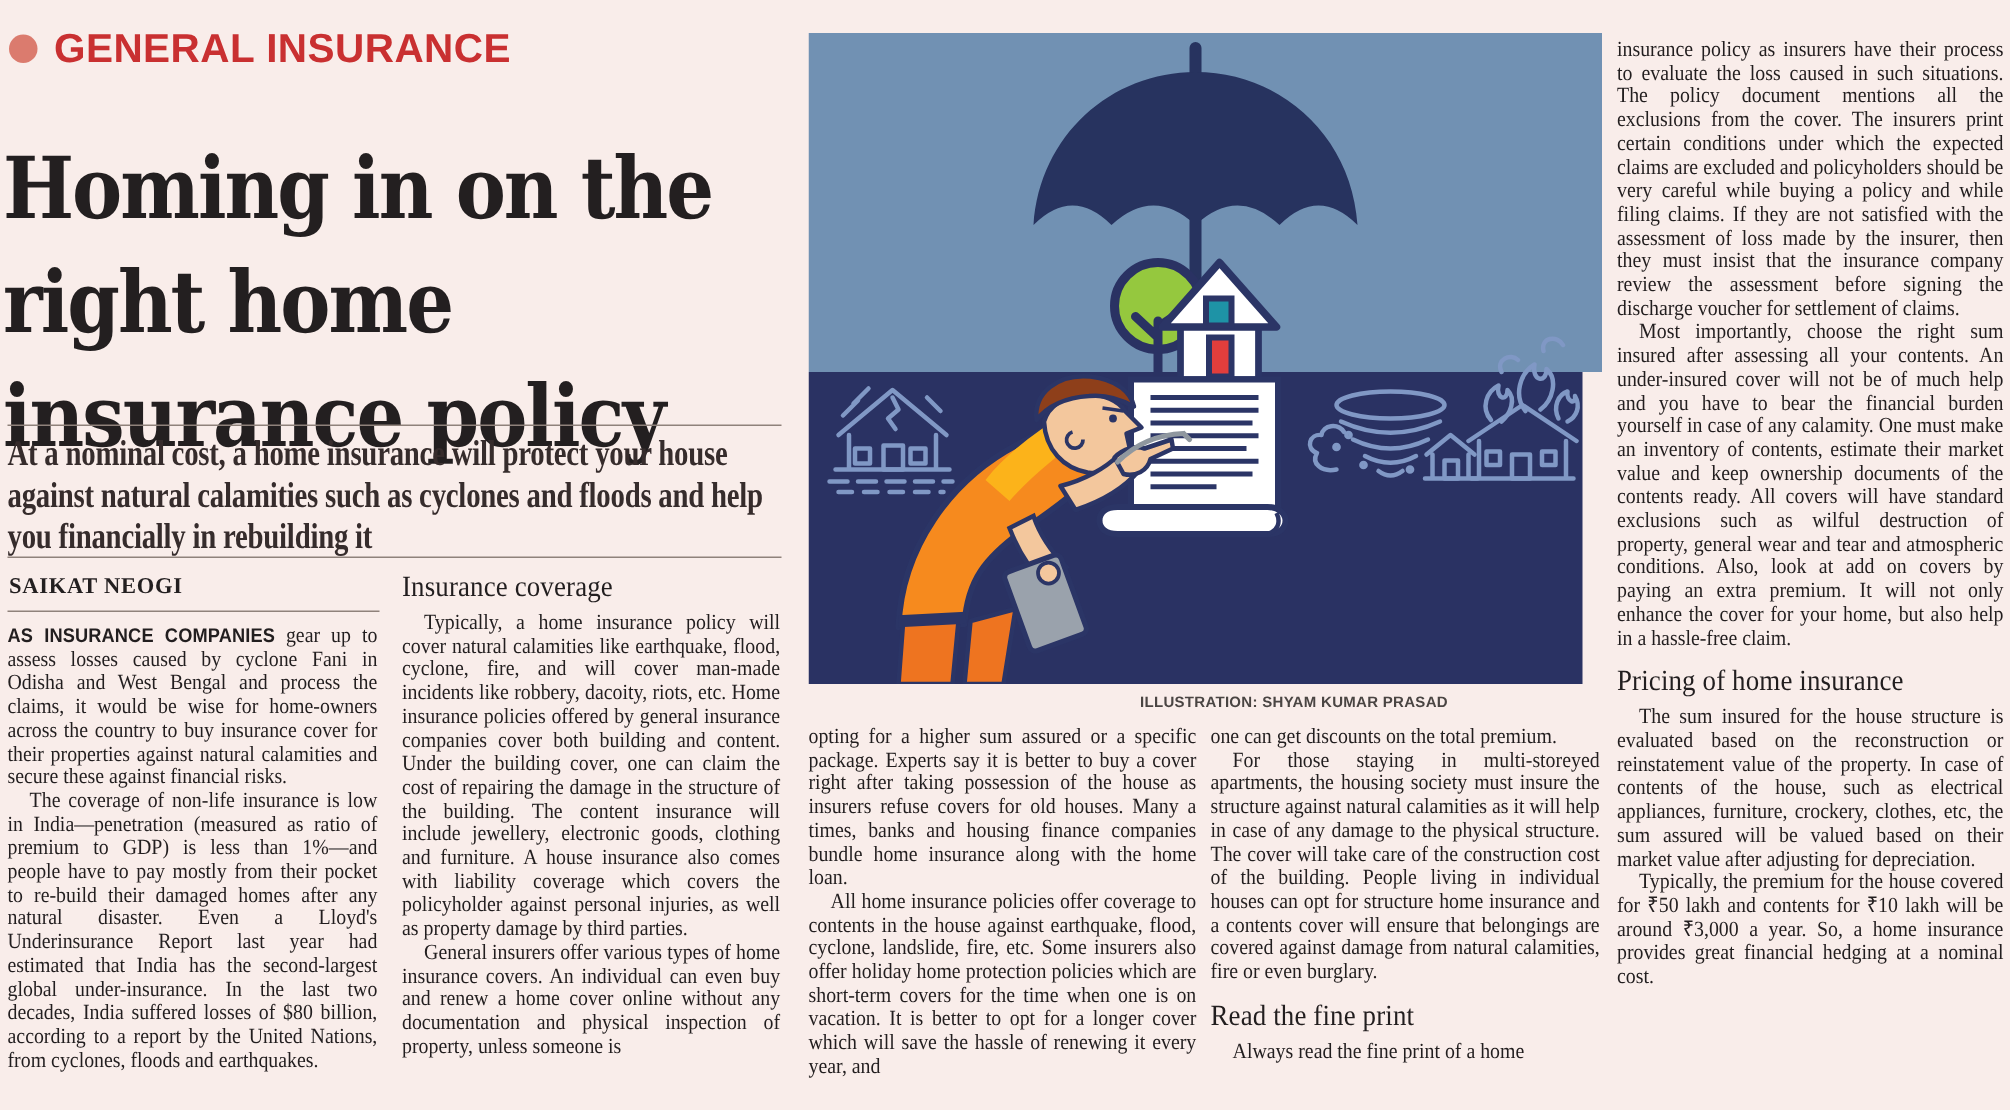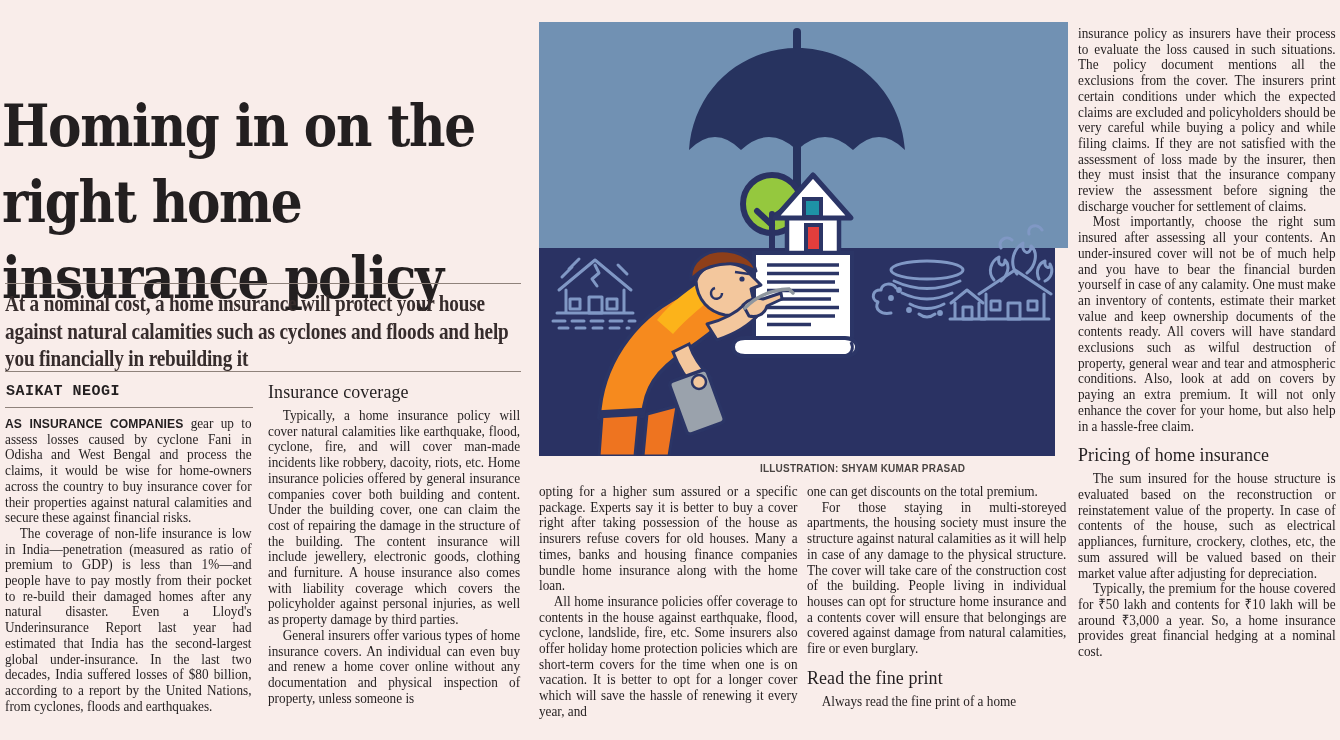--- a/index.html
+++ b/index.html
@@ -19,21 +19,21 @@
   }
   .rule { position:absolute; border:0; border-top:1.6px solid #8f827b; margin:0; }
   #rule-top { left:5px; top:283px; width:516px; }
   #rule-mid { left:5px; top:371px; width:516px; }
   #rule-byline { left:5px; top:407px; width:248px; }
   .standfirst {
     position:absolute; left:5px; top:290px; width:648px;
     font-weight:bold; font-size:24px; line-height:27.5px; letter-spacing:-0.2px; color:#362c2c;
     transform:scaleX(0.8); transform-origin:0 0;
   }
-  .byline { position:absolute; left:6px; top:383px; font-family:Liberation Mono, monospace; font-weight:bold; font-size:15px; letter-spacing:0.5px; color:#231f20; }
+  .byline { position:absolute; left:6px; top:383px; font-family:Liberation Serif, serif; font-weight:bold; font-size:15px; letter-spacing:0.5px; color:#231f20; }
   .col {
     position:absolute; font-size:14.4px; line-height:15.7px; text-align:justify;
     transform:scaleX(0.92); transform-origin:0 0; hyphens:auto; -webkit-hyphens:auto;
   }
   .col p { margin:0; }
   .col p.ind { text-indent:16px; }
   .leadin { font-family:"Liberation Sans",sans-serif; font-weight:bold; font-size:13.2px; letter-spacing:0.1px; }
   .sechead { font-size:19.5px; line-height:22px; margin:0 0 5px 0; font-weight:normal; text-align:left; letter-spacing:0.1px; }
   .sechead.mt { margin-top:10px; }
   #col1 { left:5px;    top:416px; width:268px; }
@@ -46,20 +46,24 @@
     position:absolute; left:760px; top:463px; width:296px; text-align:left;
     font-family:"Liberation Sans",sans-serif; font-weight:bold; font-size:10px;
     letter-spacing:0.2px; color:#4a4543;
   }
 </style>
 </head>
 <body>
 
 <div class="page">
 
+  <div class="kicker">
+    <span class="kicker-dot"></span>
+    <span class="kicker-label">GENERAL INSURANCE</span>
+  </div>
 
   <h1 class="headline">Homing in on the right home insurance policy</h1>
 
   <hr class="rule" id="rule-top">
   <div class="standfirst">At a nominal cost, a home insurance will protect your house against natural calamities such as cyclones and floods and help you financially in rebuilding it</div>
   <hr class="rule" id="rule-mid">
 
   <div class="byline">SAIKAT NEOGI</div>
   <hr class="rule" id="rule-byline">
 

